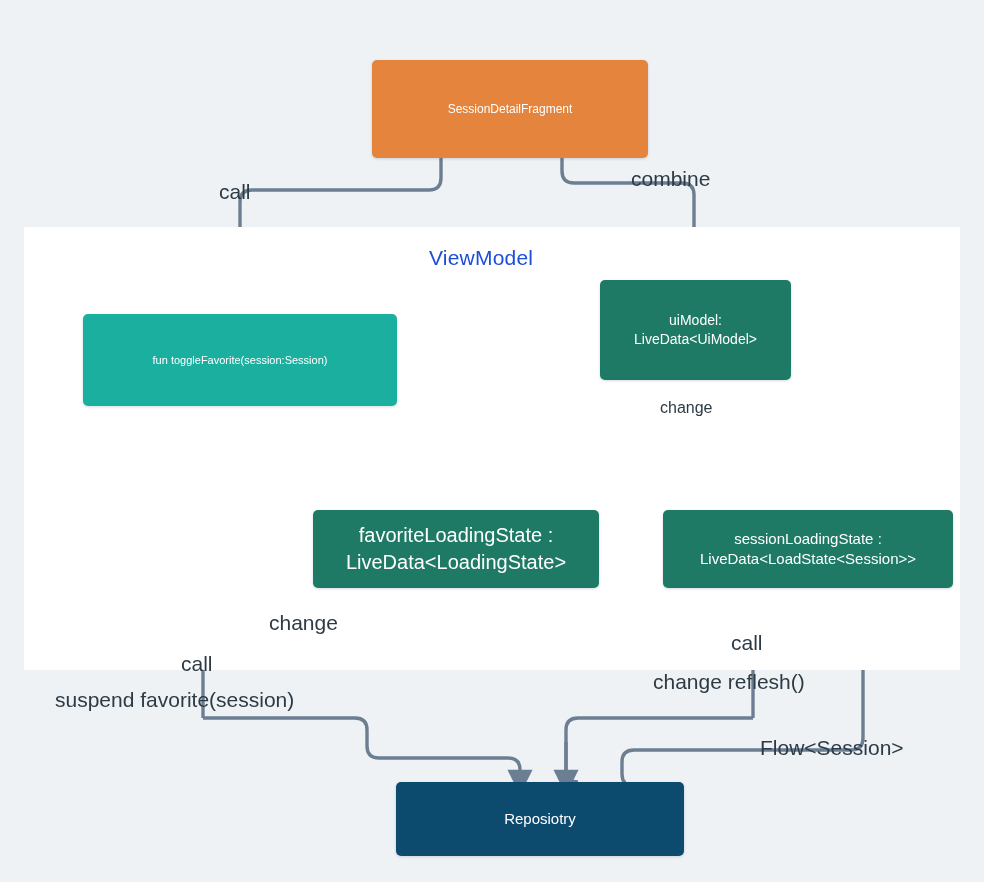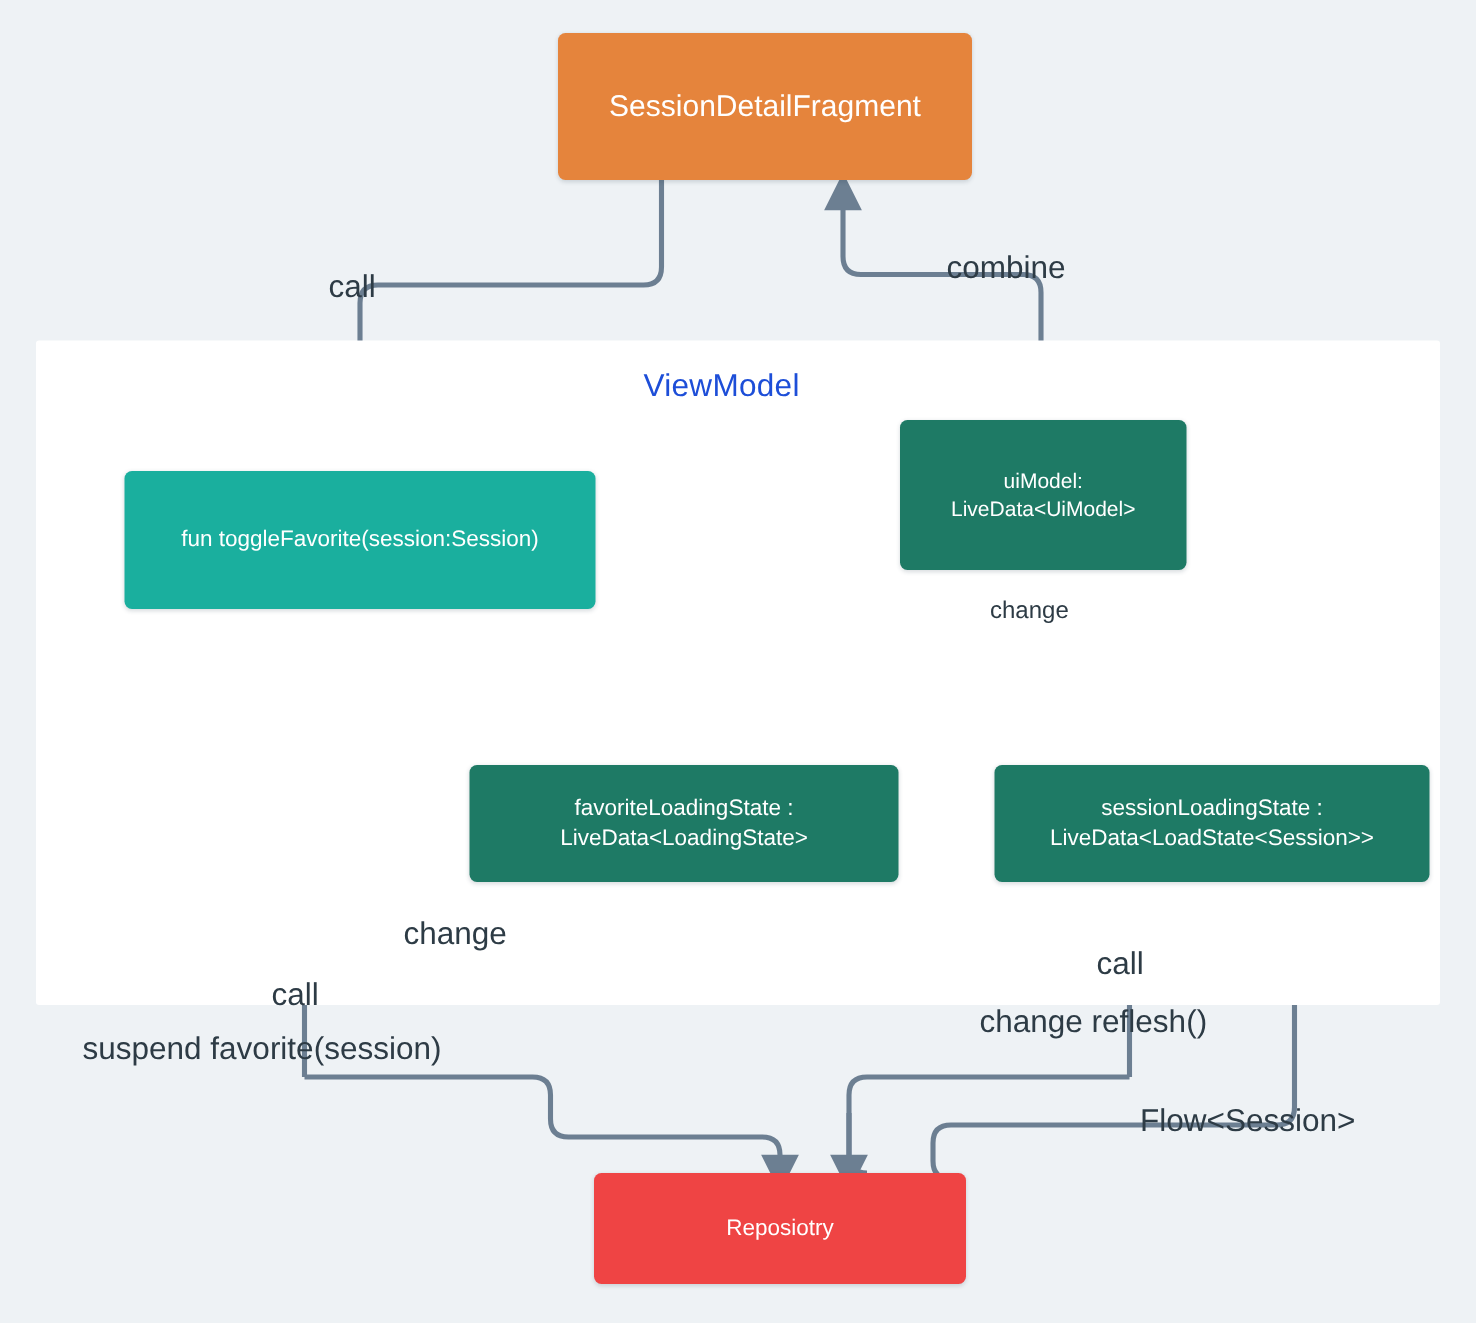--- a/index.html
+++ b/index.html
@@ -57,24 +57,24 @@
   .edge-label {
     position: absolute;
     font-size: 21px;
     color: #2d3b45;
     white-space: nowrap;
     background: transparent;
   }
   .edge-label.small {
     font-size: 16px;
   }
-  .n-fragment { font-size: 20px; }
-  .n-toggle   { font-size: 15px; }
+  .n-fragment { font-size: 12px; margin-top: 38px; }
+  .n-toggle   { font-size: 11px; }
   .n-uimodel  { font-size: 14px; }
-  .n-favstate { font-size: 15px; align-items: center; }
+  .n-favstate { font-size: 20px; align-items: center; }
   .n-sessstate{ font-size: 15px; margin-left: 16px; }
   .n-repo     { font-size: 15px; }
 </style>
 </head>
 <body>
 
 <div id="canvas">
 
   <svg id="wires" viewBox="0 0 984 882">
     <defs>
@@ -141,21 +141,21 @@
     </span>
   </div>
 
   <div class="node n-sessstate" style="left: 647px; top: 510px; width: 290px; height: 78px; background: rgb(30, 122, 101);">
     <span class="node-lines">
       <span>sessionLoadingState :</span>
       <span>LiveData&lt;LoadState&lt;Session&gt;&gt;</span>
     </span>
   </div>
 
-  <div class="node n-repo" style="left: 396px; top: 782px; width: 248px; height: 74px; background: #ef4444;">
+  <div class="node n-repo" style="left: 396px; top: 782px; width: 288px; height: 74px; background: #0c4a6e;">
     <span class="node-lines">
       <span>Reposiotry</span>
     </span>
   </div>
 
   <div class="edge-label" style="left:219px; top:180px;">call</div>
 
   <div class="edge-label" style="left:631px; top:167px;">combine</div>
 
   <div class="edge-label small" style="left:660px; top:399px;">change</div>

